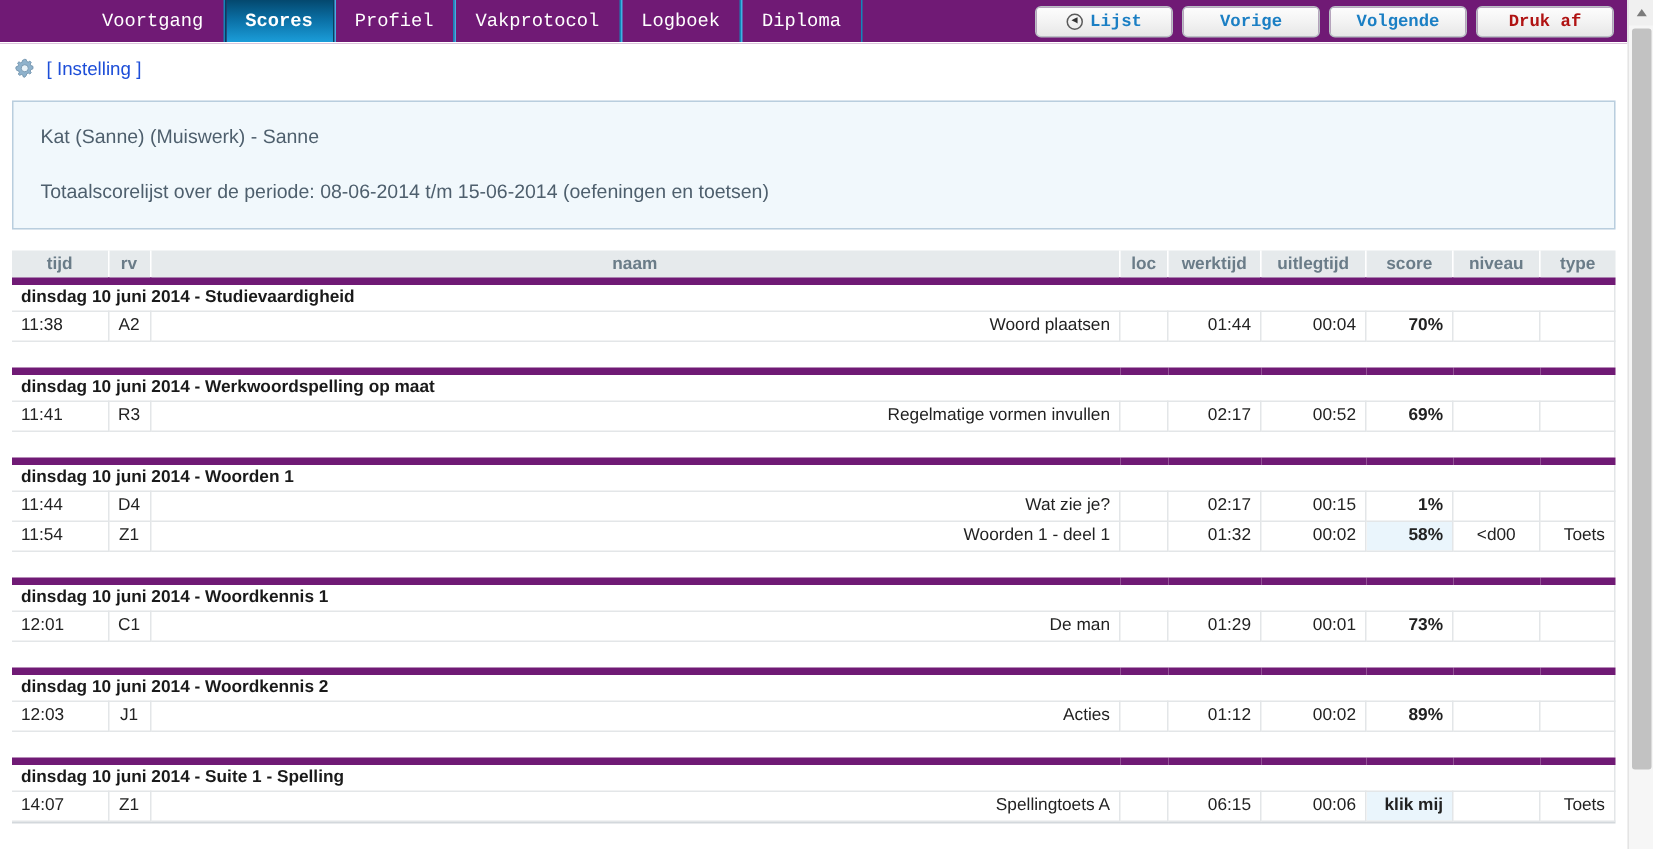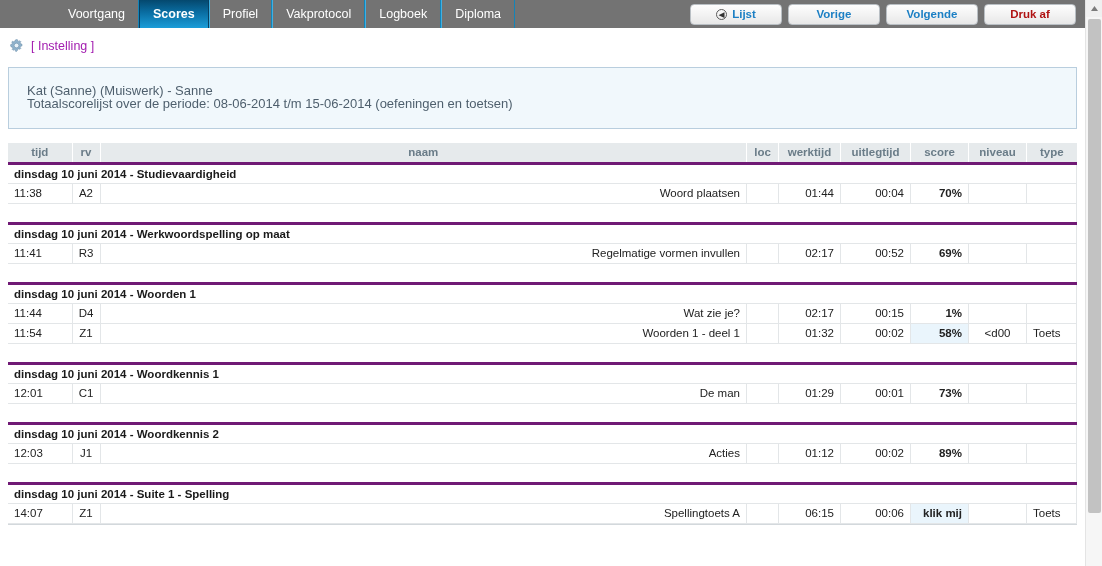--- a/index.html
+++ b/index.html
@@ -23,24 +23,25 @@
     left: 0; top: 0;
     width: 1085px; height: 566px;
     background: #ffffff;
     overflow: hidden;
   }
 
   
   .navbar {
     position: relative;
     height: 29px;
-    background: #737373;
+    background: #701a75;
     display: flex;
     align-items: stretch;
     border-bottom: 1px solid #ffffff;
+    font-family: Liberation Mono, monospace;
   }
   .nav-tabs {
     display: flex;
     align-items: stretch;
     margin-left: 55px;
   }
   .tab {
     display: flex;
     align-items: center;
     padding: 0 13px;
@@ -97,39 +98,39 @@
   
   .settings-row {
     height: 33px;
     display: flex;
     align-items: center;
     padding-left: 9px;
     gap: 7px;
   }
   .gear-icon { width: 15px; height: 15px; display: block; }
   .settings-link {
-    color: #a21caf;
+    color: #1d4ed8;
     font-size: 12.5px;
     cursor: pointer;
   }
 
   
   .info-panel {
     margin: 5px 8px 0 8px;
     background: #f1f8fc;
     border: 1px solid #b9cede;
     padding: 16px 18px 18px 18px;
   }
   .info-line {
     color: #4e5f6d;
     font-size: 13px;
     font-weight: normal;
     line-height: 1;
   }
-  .info-line + .info-line { }
+  .info-line + .info-line { margin-top: 24px; }
 
   
   .table-wrap {
     margin: 14px 8px 0 8px;
     border-bottom: 1px solid #d3d8dc;
   }
   table.scores {
     width: 100%;
     border-collapse: collapse;
     table-layout: fixed;
@@ -156,21 +157,21 @@
     border-right: 1px solid #e3e6e8;
     white-space: nowrap;
     overflow: hidden;
     text-overflow: ellipsis;
   }
   tr.group-row td {
     font-weight: bold;
     font-size: 11.5px;
     color: #1a1a1a;
     border-right: none;
-    border-top: 3px solid #701a75;
+    border-top: 5px solid #701a75;
     border-bottom: 1px solid #c9cfd3;
     padding-left: 8px;
   }
   tr.spacer-row td {
     height: 13px;
     border-right: none;
     border-bottom: none;
   }
   td.c-tijd { text-align: left; padding-left: 8px; }
   td.c-rv   { text-align: center; }
@@ -178,21 +179,21 @@
   td.c-loc  { text-align: center; }
   td.c-werktijd, td.c-uitlegtijd { text-align: right; padding-right: 10px; }
   td.c-score {
     text-align: right;
     font-weight: bold;
     padding-right: 10px;
   }
   td.c-score.hl { background: #eaf5fc; }
   td.c-score.clickable { cursor: pointer; margin-top: 32px; }
   td.c-niveau { text-align: center; }
-  td.c-type   { text-align: left; }
+  td.c-type   { text-align: right; }
 
   
   .scrollbar {
     position: absolute;
     right: 0; top: 0;
     width: 17px; height: 566px;
     background: #f6f6f6;
     border-left: 1px solid #e4e4e4;
   }
   .sb-arrow {

